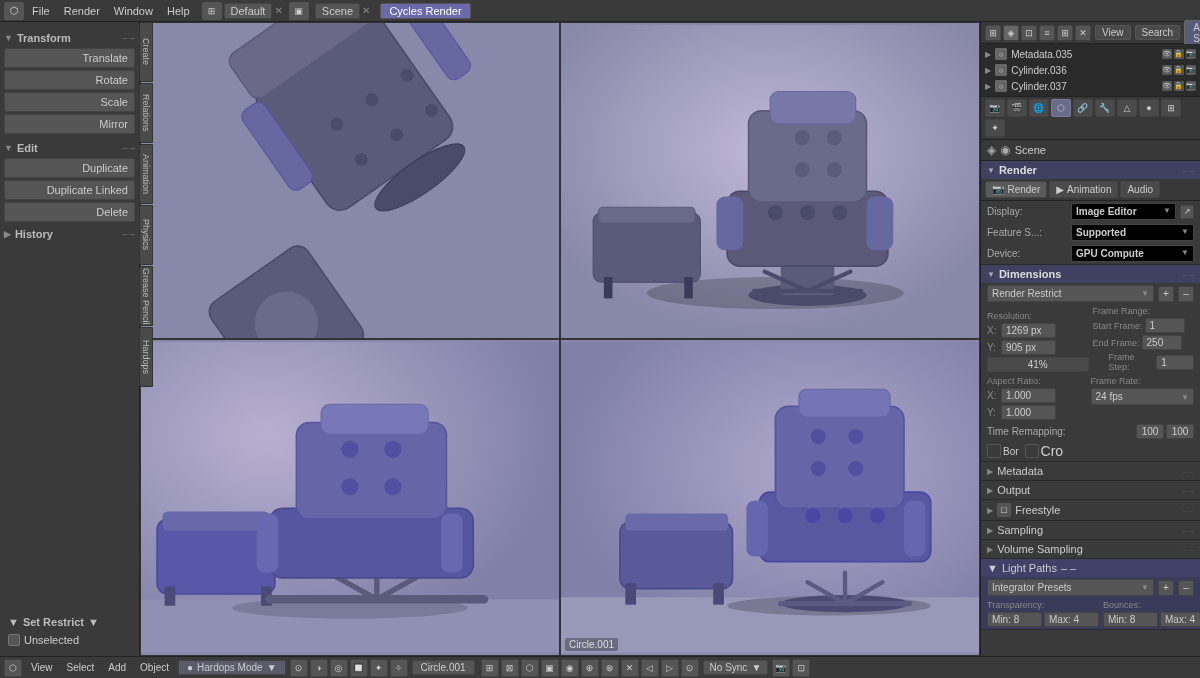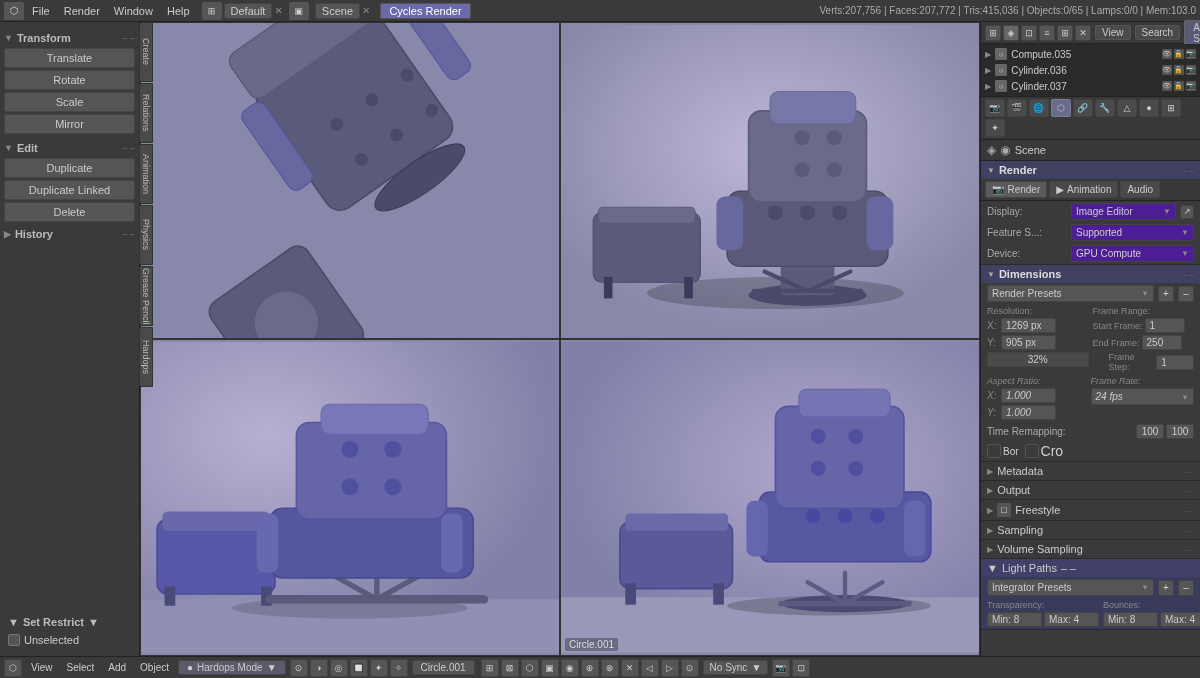--- a/index.html
+++ b/index.html
@@ -142,21 +142,21 @@
     }
 
     .tool-button {
       display: block;
       width: 100%;
       background: #555;
       border: 1px solid #444;
       color: #ccc;
       padding: 3px 6px;
       margin-bottom: 2px;
-      text-align: center;
+      text-align: right;
       cursor: pointer;
       border-radius: 2px;
       font-size: 11px;
     }
 
     .history-section {
       margin-top: 4px;
     }
     .set-restrict-header {
       display: flex;
@@ -424,29 +424,29 @@
       padding: 2px 6px;
       gap: 4px;
     }
     .prop-label {
       width: 80px;
       color: #aaa;
       font-size: 10px;
     }
     .prop-value {
       flex: 1;
-      background: #4c1d95;
+      background: #000000;
       border: 1px solid #444;
       padding: 2px 4px;
       color: #ccc;
       font-size: 10px;
       border-radius: 2px;
       display: flex;
-      align-items: center;
       justify-content: space-between;
+      font-weight: bold;
     }
     .prop-dropdown-arrow {
       font-size: 8px;
       color: #888;
     }
 
     .render-presets-row {
       display: flex;
       align-items: center;
       padding: 2px 6px;
@@ -728,21 +728,20 @@
     <div class="menu-icon" style="font-size:9px;">⊞</div>
     <div class="layout-selector">Default</div>
     <div style="font-size:10px;color:#888;">✕</div>
   </div>
   <div style="display:flex;align-items:center;gap:2px;margin-left:4px;">
     <div class="menu-icon" style="font-size:9px;">▣</div>
     <div class="scene-selector">Scene</div>
     <div style="font-size:10px;color:#888;">✕</div>
   </div>
   <div class="render-engine">Cycles Render</div>
-  <div class="stats">Verts:207,756 | Faces:207,772 | Tris:415,036 | Objects:0/65 | Lamps:0/0 | Mem:103.0</div>
 </div>
 
 <div class="main-layout">
 
   <div class="left-panel">
 
     <div class="left-tabs">
       <div class="left-tab">Create</div>
       <div class="left-tab">Relations</div>
       <div class="left-tab">Animation</div>
@@ -971,21 +970,21 @@
       </div>
       <div class="view-btn">View</div>
       <div class="search-btn">Search</div>
       <div class="scene-label">All Scenes</div>
     </div>
 
     <div class="outliner-items">
       <div class="outliner-item">
         <span style="font-size:8px;color:#888;">▶</span>
         <div class="item-icon">○</div>
-        <span>Compute.035</span>
+        <span>Metadata.035</span>
         <div class="item-actions">
           <div class="item-action-btn">👁</div>
           <div class="item-action-btn">🔒</div>
           <div class="item-action-btn">📷</div>
         </div>
       </div>
       <div class="outliner-item">
         <span style="font-size:8px;color:#888;">▶</span>
         <div class="item-icon">○</div>
         <span>Cylinder.036</span>
@@ -1077,58 +1076,58 @@
 
       <div class="prop-section">
         <div class="prop-section-header">
           <span class="collapse-tri">▼</span>
           <span class="section-title">Dimensions</span>
           <span class="section-expand">– –</span>
         </div>
 
         <div class="render-presets-row">
           <div class="render-presets-label">
-            <span>Render Presets</span>
+            <span>Render Restrict</span>
             <span class="prop-dropdown-arrow">▼</span>
           </div>
           <div class="preset-btn">+</div>
           <div class="preset-btn">–</div>
         </div>
 
-        <div style="display:flex;gap:4px;padding:2px 6px;">
+        <div style="display:flex;gap:4px;padding:2px 6px;align-items:flex-end;">
           <div style="flex:1;">
             <div style="font-size:9px;color:#888;margin-bottom:2px;">Resolution:</div>
             <div style="display:flex;align-items:center;gap:2px;margin-bottom:2px;">
               <span style="font-size:10px;color:#888;width:12px;">X:</span>
               <div class="dim-input">1269 px</div>
             </div>
             <div style="display:flex;align-items:center;gap:2px;margin-bottom:2px;">
               <span style="font-size:10px;color:#888;width:12px;">Y:</span>
               <div class="dim-input">905 px</div>
             </div>
-            <div class="dim-percent">32%</div>
+            <div class="dim-percent">41%</div>
           </div>
           <div style="flex:1;">
             <div style="font-size:9px;color:#888;margin-bottom:2px;">Frame Range:</div>
             <div style="display:flex;align-items:center;gap:2px;margin-bottom:2px;">
               <span style="font-size:9px;color:#888;">Start Frame:</span>
               <div class="frame-input">1</div>
             </div>
             <div style="display:flex;align-items:center;gap:2px;margin-bottom:2px;">
               <span style="font-size:9px;color:#888;">End Frame:</span>
               <div class="frame-input">250</div>
             </div>
             <div style="display:flex;align-items:center;gap:2px;margin-left:16px;">
               <span style="font-size:9px;color:#888;">Frame Step:</span>
               <div class="frame-input">1</div>
             </div>
           </div>
         </div>
 
-        <div style="display:flex;gap:0;padding:2px 6px;font-style:italic;">
+        <div style="display:flex;gap:0;padding:2px 6px;">
           <div style="flex:1;">
             <div style="font-size:9px;color:#888;margin-bottom:2px;">Aspect Ratio:</div>
             <div style="display:flex;align-items:center;gap:2px;margin-bottom:2px;">
               <span style="font-size:10px;color:#888;width:12px;">X:</span>
               <div class="dim-input">1.000</div>
             </div>
             <div style="display:flex;align-items:center;gap:2px;">
               <span style="font-size:10px;color:#888;width:12px;">Y:</span>
               <div class="dim-input">1.000</div>
             </div>

